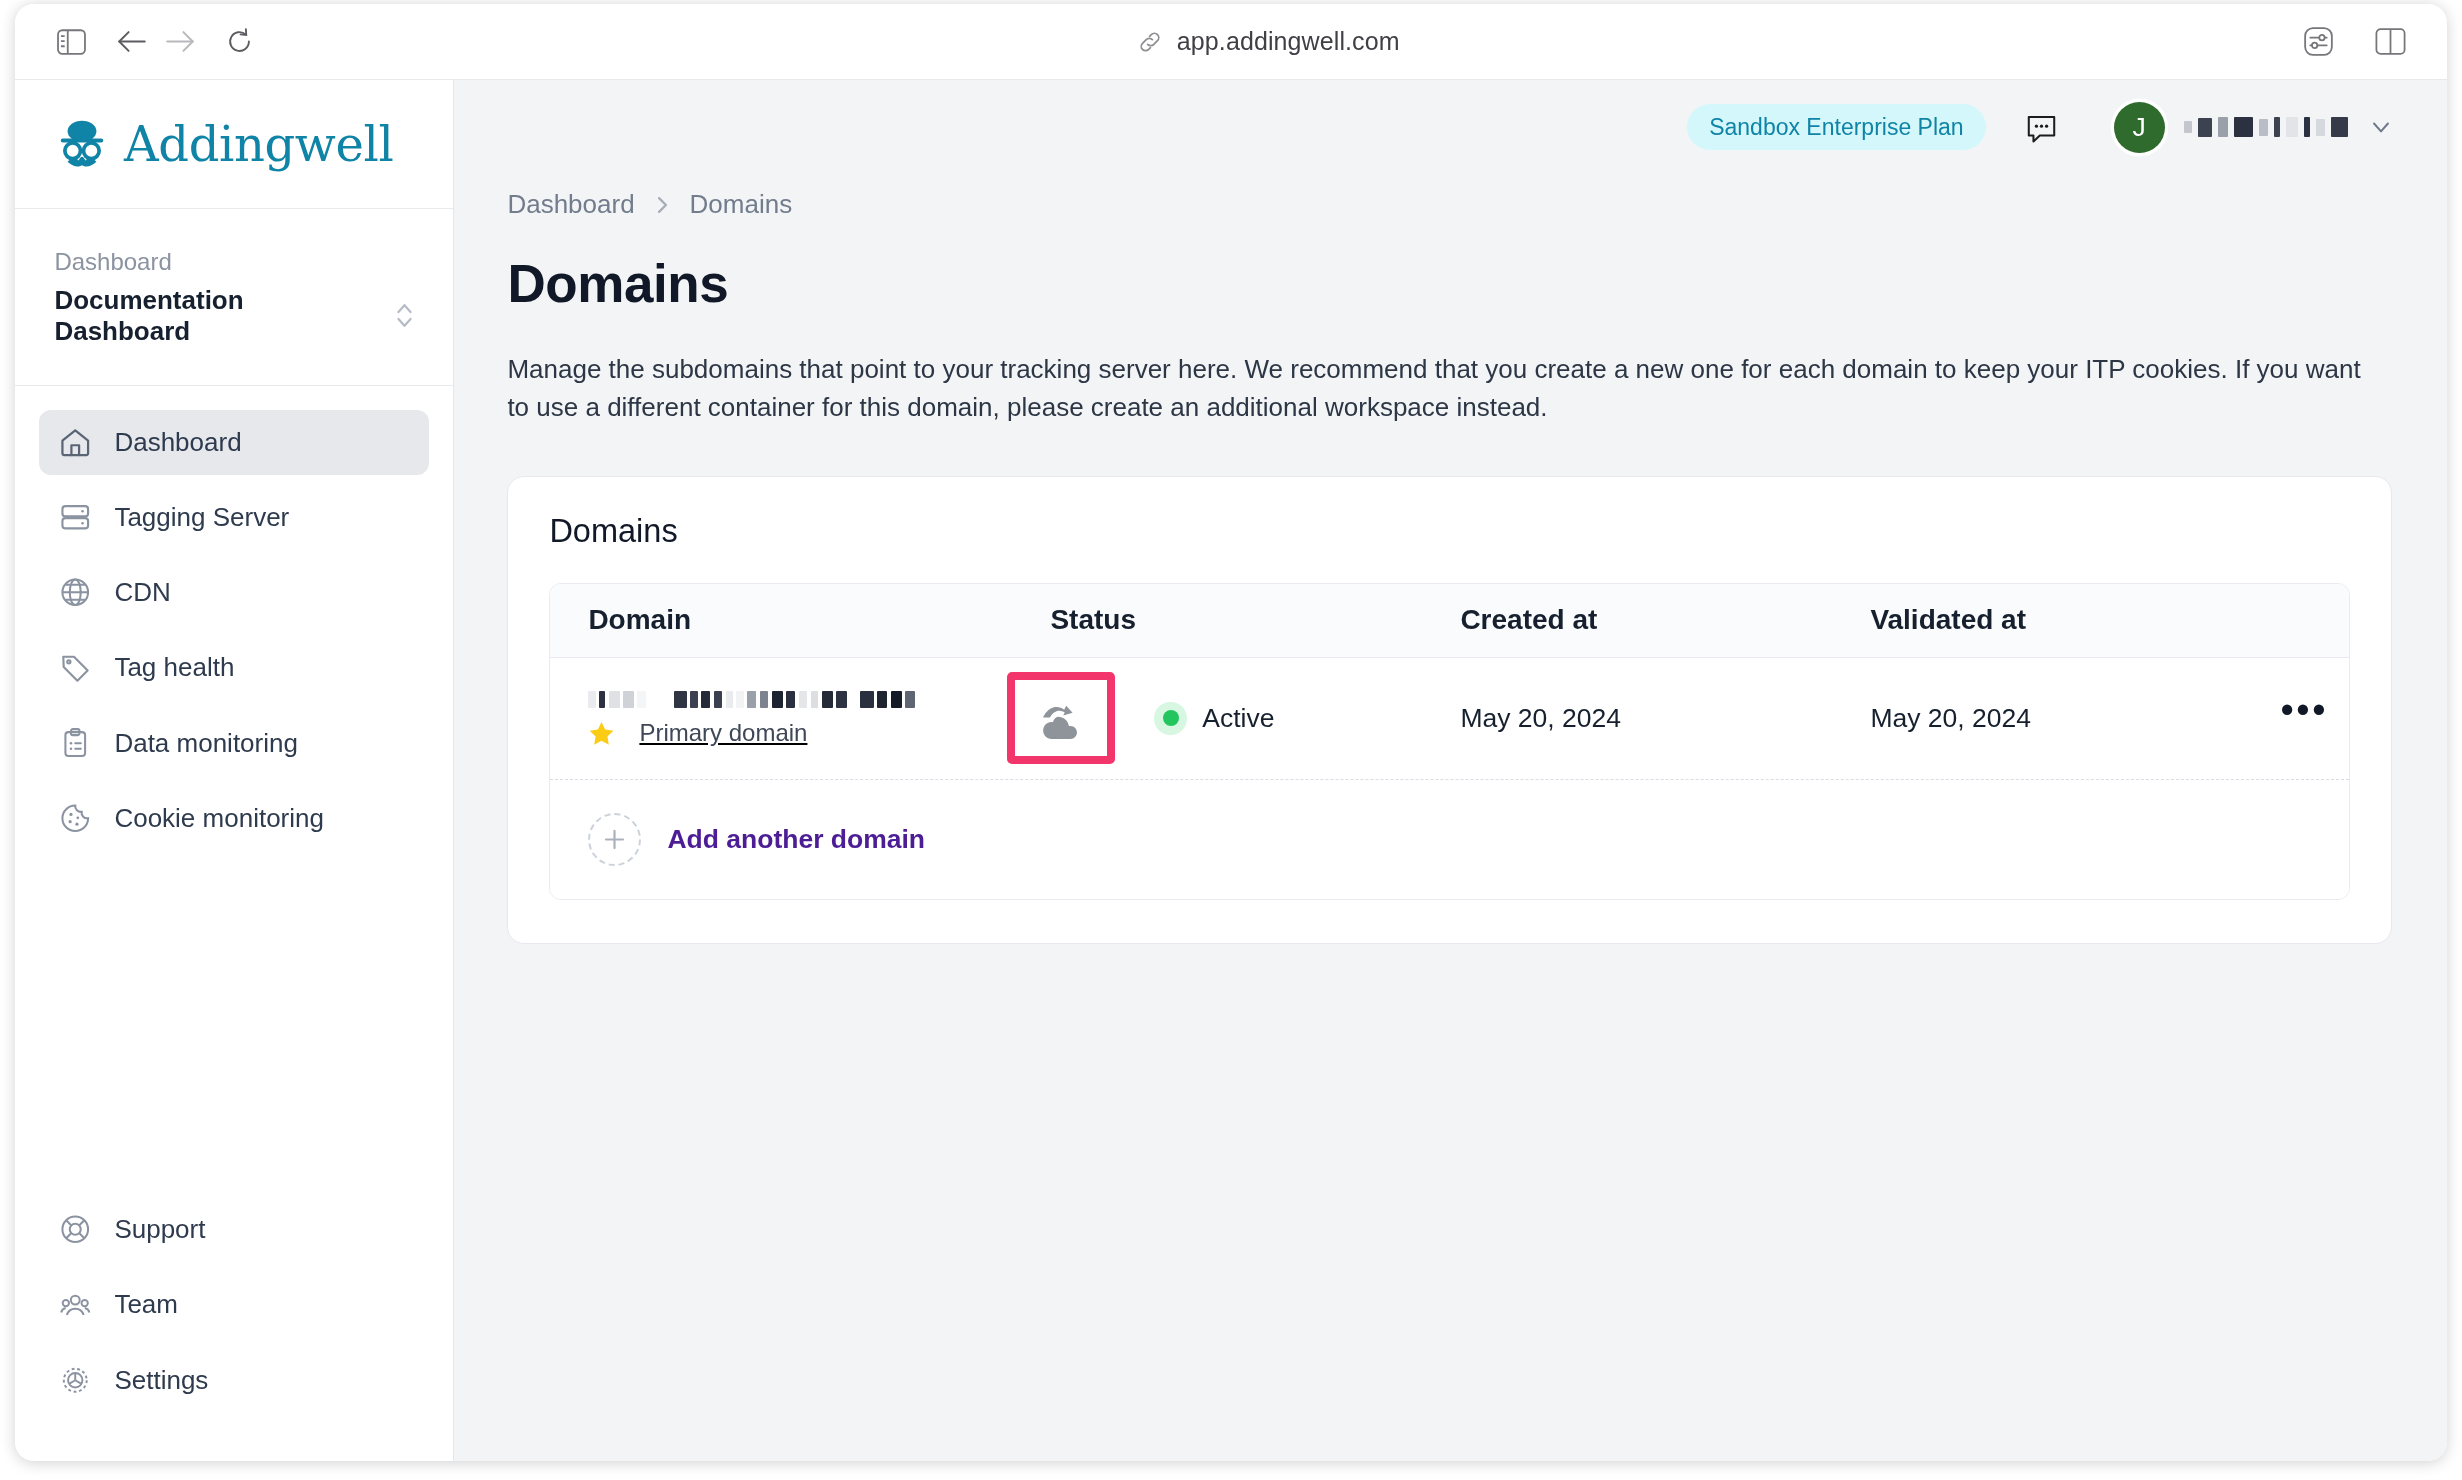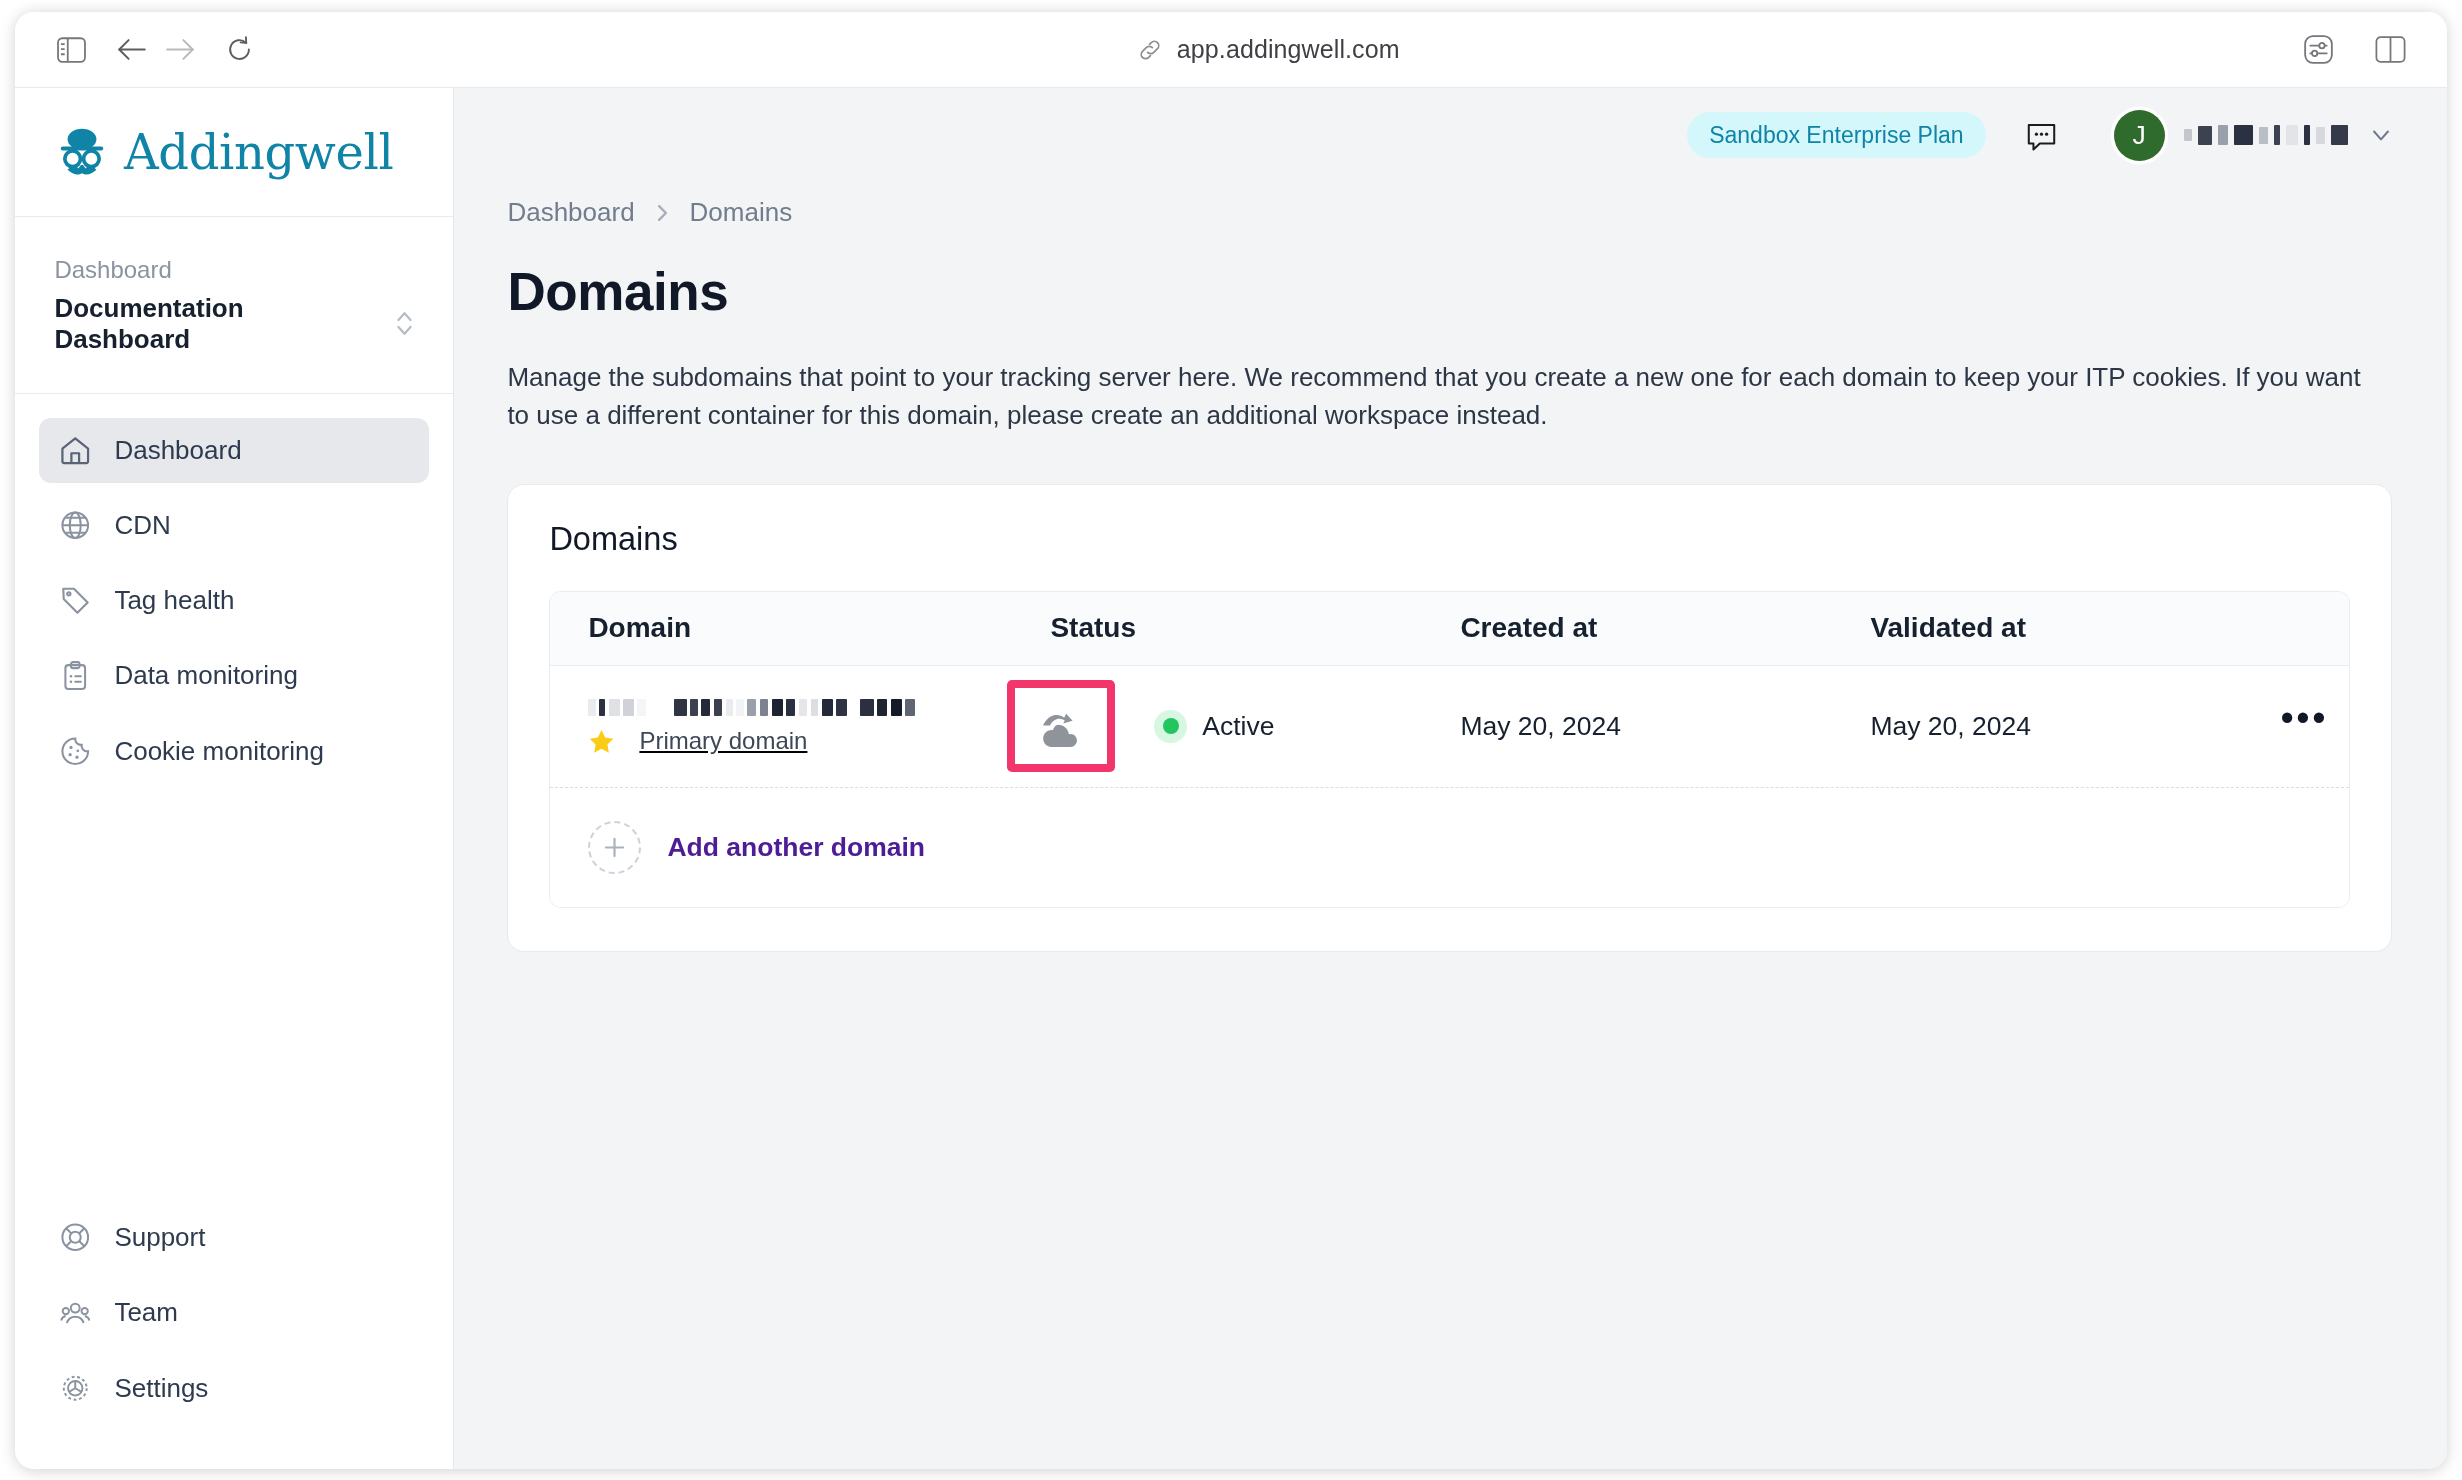--- a/index.html
+++ b/index.html
@@ -11,21 +11,21 @@
   }
   .page {
     position: relative;
     width: 2462px; height: 1481px;
     background: #ffffff;
   }
 
   
   .browser {
     position: absolute;
-    left: 15.4px; top: 12px;
+    left: 15.4px; top: 4px;
     width: 2432px; height: 1457px;
     background: #ffffff;
     border-radius: 19px;
     box-shadow: 0 1.7px 15.4px rgba(0,0,0,.18);
     overflow: hidden;
   }
   .toolbar {
     position: relative;
     height: 76px;
     background: #ffffff;
@@ -383,20 +383,31 @@
           <div class="nav-item active">
             <span class="ico">
               <svg width="32.5" height="32.5" viewBox="0 0 38 38" fill="none" stroke="#5a6474" stroke-width="2.6" stroke-linejoin="round" stroke-linecap="round">
                 <path d="M4 17 19 5l15 12v15a2 2 0 0 1-2 2H6a2 2 0 0 1-2-2z"></path>
                 <path d="M14.5 34V22.5h9V34"></path>
               </svg>
             </span>
             <span>Dashboard</span>
           </div>
 
+          <div class="nav-item">
+            <span class="ico">
+              <svg width="32.5" height="32.5" viewBox="0 0 38 38" fill="none" stroke="#8b93a1" stroke-width="2.5" stroke-linejoin="round">
+                <rect x="4" y="6" width="30" height="12" rx="3.5"></rect>
+                <rect x="4" y="20" width="30" height="12" rx="3.5"></rect>
+                <circle cx="27.5" cy="12" r="1.5" fill="#8b93a1" stroke="none"></circle>
+                <circle cx="27.5" cy="26" r="1.5" fill="#8b93a1" stroke="none"></circle>
+              </svg>
+            </span>
+            <span>Tagging Server</span>
+          </div>
 
           <div class="nav-item">
             <span class="ico">
               <svg width="32.5" height="32.5" viewBox="0 0 38 38" fill="none" stroke="#8b93a1" stroke-width="2.4">
                 <circle cx="19" cy="19" r="15"></circle>
                 <ellipse cx="19" cy="19" rx="6.4" ry="15"></ellipse>
                 <line x1="4" y1="19" x2="34" y2="19"></line>
                 <path d="M7.5 10.2h23M7.5 27.8h23"></path>
               </svg>
             </span>

